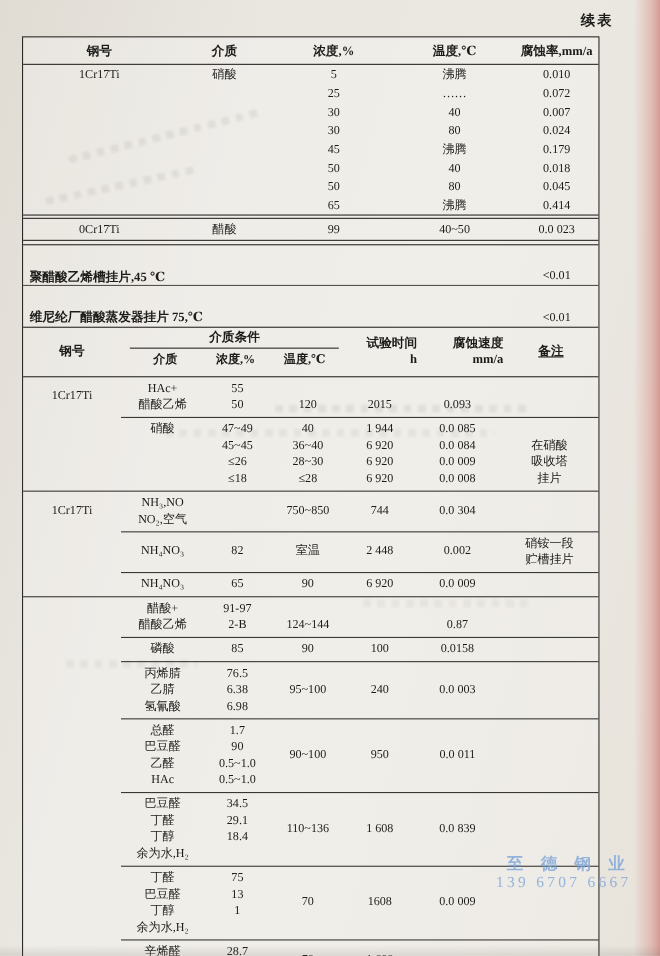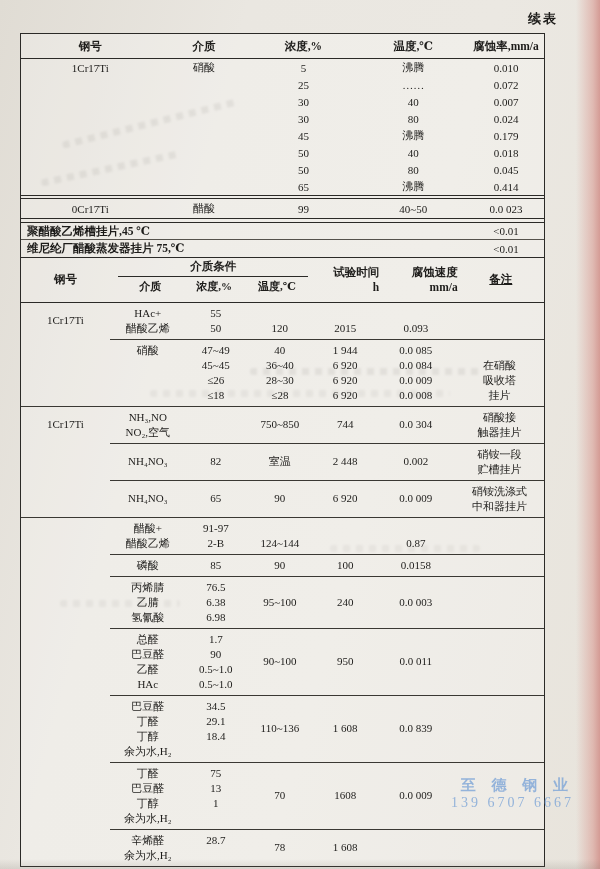--- a/index.html
+++ b/index.html
@@ -14,21 +14,21 @@
   .tables{position:absolute;left:20px;top:33px;width:523px;border:1.6px solid #2b2a27;background:rgba(255,255,255,.25);}
   
   .t1h{display:flex;border-bottom:1.6px solid #2b2a27;padding:5px 0 4px;}
   .t1row{display:flex;height:17px;align-items:center;}
   .t1c{text-align:center;font-size:11px;white-space:nowrap;}
   .t1h .t1c{font-weight:bold;font-size:11.5px;}
   .c0{width:26.5%;} .c1{width:17%;} .c2{width:21%;} .c3{width:21%;} .c4{width:14.5%;}
   .t1acetic{display:flex;height:19px;align-items:center;}
   .dbl{height:2.4px;border-top:1.1px solid #2b2a27;border-bottom:1.1px solid #2b2a27;}
   .thin{border-top:1px solid #55524c;}
-  .noterow{display:flex;align-items:center;height:16.5px;}
+  .noterow{display:flex;align-items:center;height:16.5px;margin-top:20px;}
   .nlabel{flex:1;text-align:left;padding-left:6px;font-size:11.5px;font-weight:bold;white-space:nowrap;}
   .nval{width:14.5%;text-align:center;font-size:11px;}
   
   .t2{border-top:1.6px solid #2b2a27;}
   .t2head{display:flex;border-bottom:1.4px solid #2b2a27;align-items:stretch;height:44px;}
   .h-steel{width:17%;display:flex;align-items:center;justify-content:center;font-weight:bold;font-size:11.5px;}
   .h-mcond{width:39.5%;display:flex;flex-direction:column;}
   .h-mcond .mt{text-align:center;font-weight:bold;font-size:11.5px;padding:1px 0 2px;}
   .h-mcond .ml{border-top:1px solid #2b2a27;margin:0 8px;display:flex;padding-top:2px;}
   .h-mcond .ml span{font-weight:bold;font-size:11px;white-space:nowrap;}
@@ -254,24 +254,20 @@
             <div class="t2c conc"></div>
             <div class="t2c temp">
               <div class="ln">750~850</div>
             </div>
             <div class="t2c time">
               <div class="ln">744</div>
             </div>
             <div class="t2c rate">
               <div class="ln">0.0 304</div>
             </div>
-            <div class="t2c note">
-              <div class="ln">硝酸接</div>
-              <div class="ln">触器挂片</div>
-            </div>
           </div>
           <div class="sep partial"></div>
           <div class="t2g">
             <div class="t2c steel"></div>
             <div class="t2c medium">
               <div class="ln">NH₄NO₃</div>
             </div>
             <div class="t2c conc">
               <div class="ln">82</div>
             </div>
@@ -299,24 +295,20 @@
               <div class="ln">65</div>
             </div>
             <div class="t2c temp">
               <div class="ln">90</div>
             </div>
             <div class="t2c time">
               <div class="ln">6 920</div>
             </div>
             <div class="t2c rate">
               <div class="ln">0.0 009</div>
-            </div>
-            <div class="t2c note">
-              <div class="ln">硝铵洗涤式</div>
-              <div class="ln">中和器挂片</div>
             </div>
           </div>
           <div class="sep full"></div>
           <div class="t2g">
             <div class="t2c steel"></div>
             <div class="t2c medium">
               <div class="ln">醋酸+</div>
               <div class="ln">醋酸乙烯</div>
             </div>
             <div class="t2c conc">

